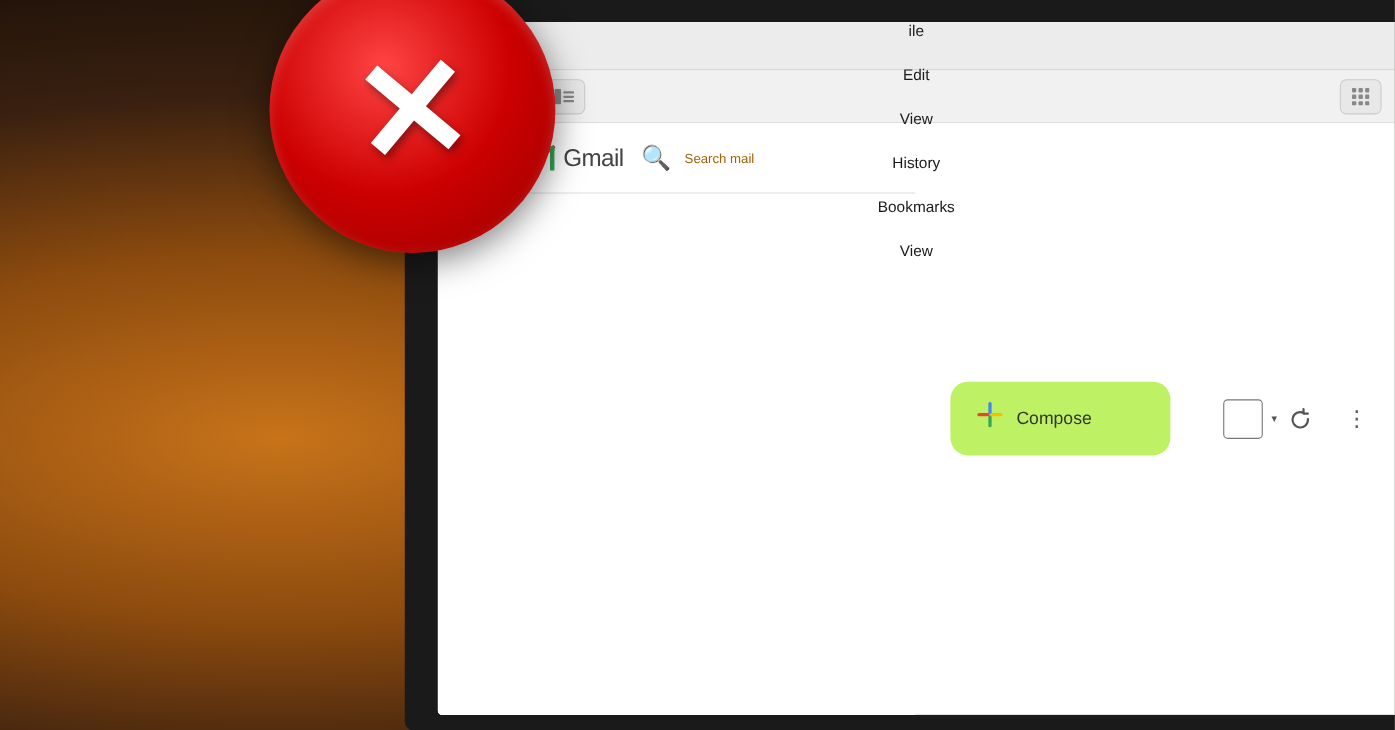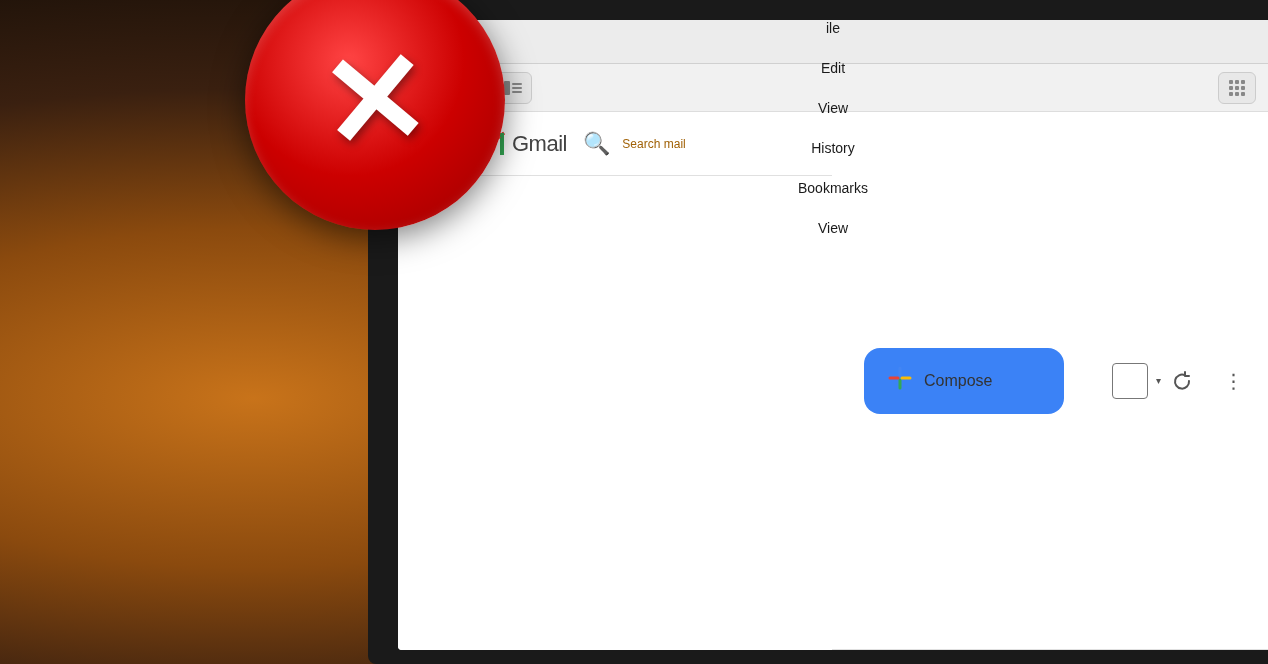--- a/index.html
+++ b/index.html
@@ -243,21 +243,21 @@
       font-size: 20px;
       color: #555;
       letter-spacing: 1px;
     }
 
     
     .compose-btn {
       display: flex;
       align-items: center;
       gap: 12px;
-      background: #3b82f6;
+      background: #bef264;
       border-radius: 16px;
       padding: 18px 24px;
       cursor: pointer;
       border: none;
       margin: 20px 16px;
       width: 200px;
     }
 
     .compose-plus {
       font-size: 24px;

